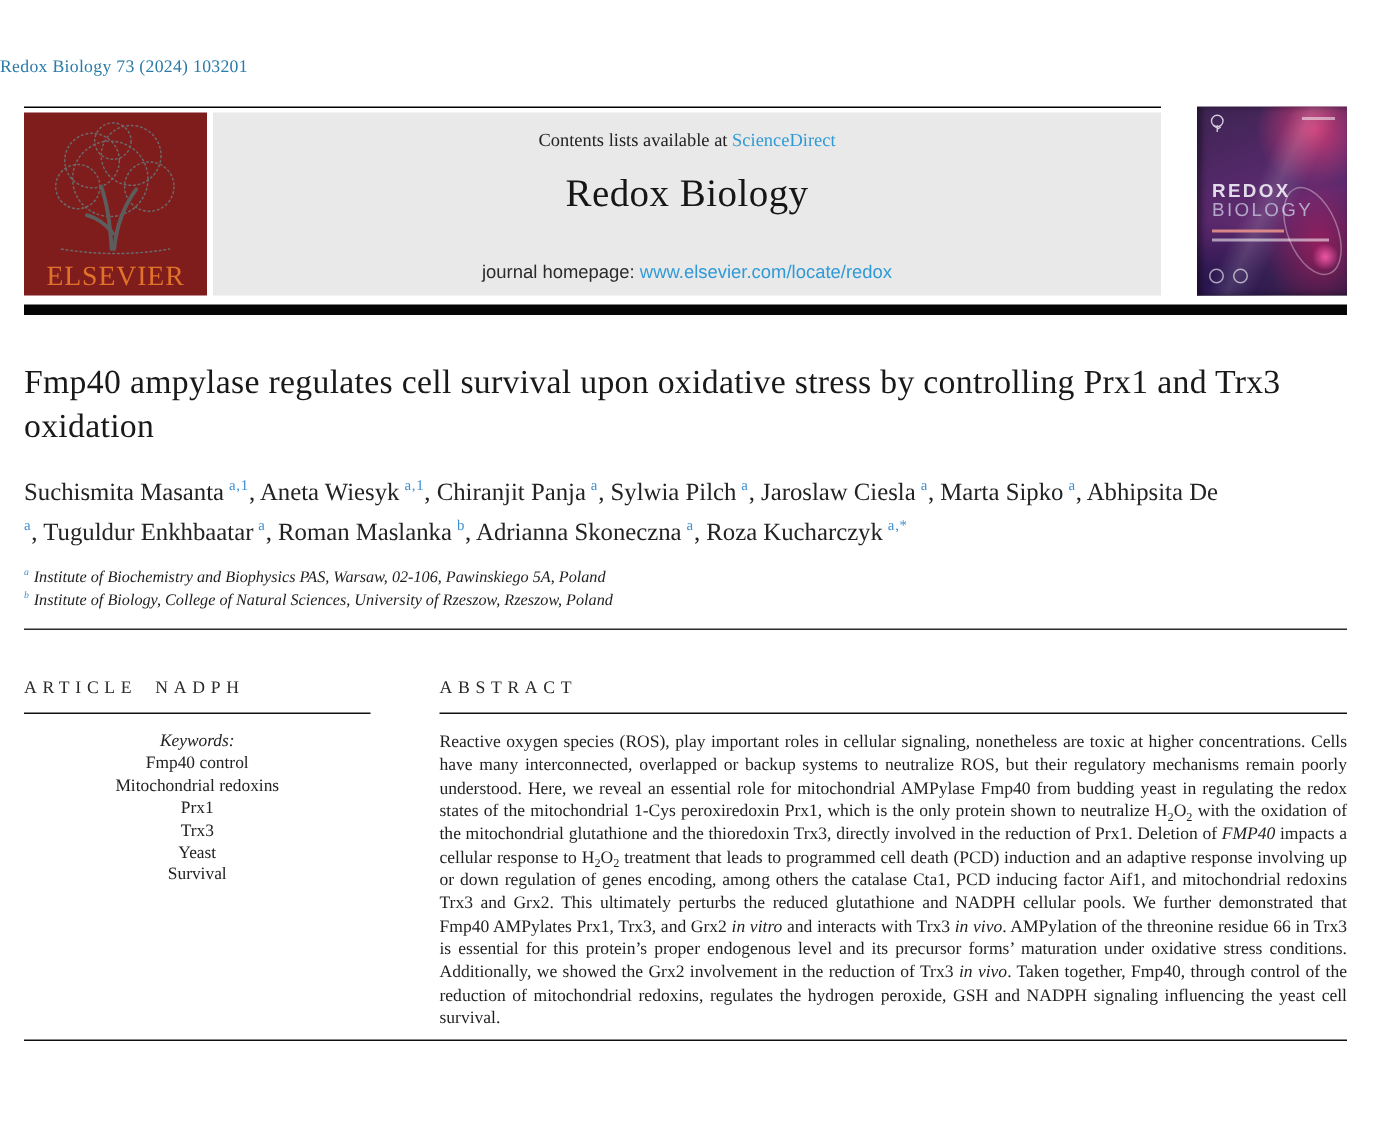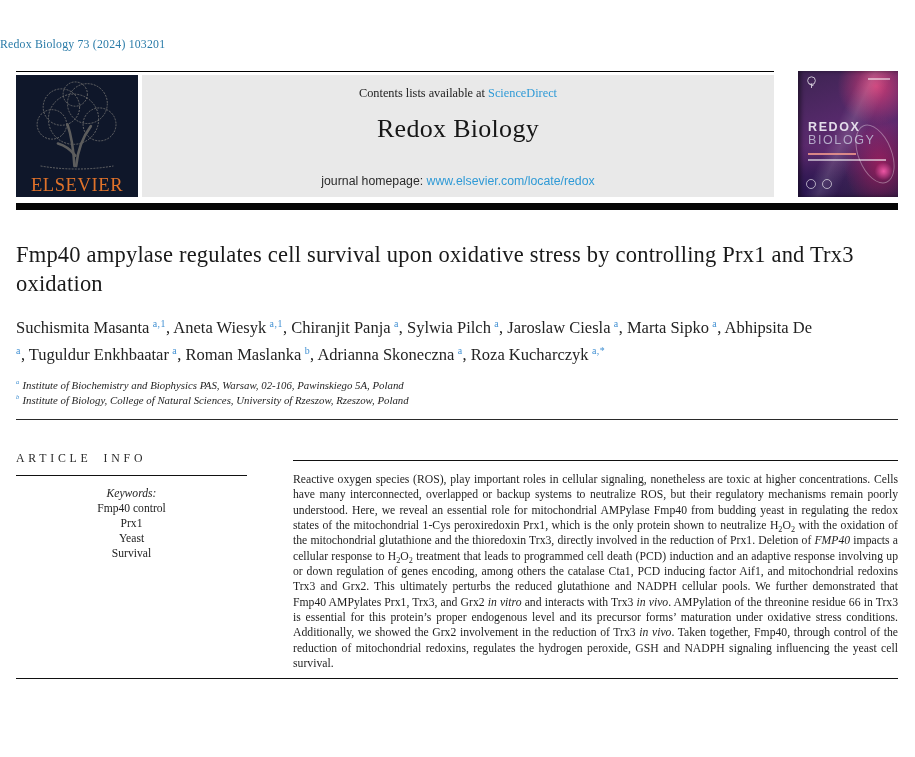--- a/index.html
+++ b/index.html
@@ -10,21 +10,21 @@
     -webkit-font-smoothing:antialiased;
   }
   .journal-ref {
     margin-top:37px; text-align:left;
     font-size:11.8px; color:#2a7ba8; letter-spacing:0.2px;
   }
   
   .masthead { margin:19px 17px 0 16px; display:flex; align-items:flex-start; }
   .mast-left { flex:1; border-top:1.6px solid #000; padding-top:3px; display:flex; gap:4px; }
   .logo-box {
-    width:122px; height:122px; background:#0f172a; display:flex; flex-direction:column;
+    width:122px; height:122px; background:#7f1d1d; display:flex; flex-direction:column;
     align-items:center; justify-content:flex-end; padding-bottom:2px;
   }
   .logo-box svg { display:block; }
   .elsevier-word {
     font-family:"Liberation Serif", serif; font-size:18.5px; color:#e0722a;
     letter-spacing:0.6px; line-height:20px;
   }
   .gray-box { flex:1; height:122px; background:#e9e9e9; text-align:center; position:relative; }
   .contents-line { padding-top:11px; font-size:12.3px; color:#222; }
   .link-blue { color:#2f9ad6; text-decoration:none; cursor:pointer; }
@@ -155,31 +155,34 @@
 
 <div class="affils">
     <div class="affil"><sup>a</sup> Institute of Biochemistry and Biophysics PAS, Warsaw, 02-106, Pawinskiego 5A, Poland</div>
     <div class="affil"><sup>b</sup> Institute of Biology, College of Natural Sciences, University of Rzeszow, Rzeszow, Poland</div>
   </div>
 
 <div class="full-rule"></div>
 
 <div class="cols">
   <div class="col-left">
-    <div class="sec-heading">ARTICLE INFO</div>
+    <div class="sec-heading">ARTICLE NADPH</div>
     <div class="sec-rule"></div>
     <div class="kw-block">
       <div class="kw-label">Keywords:</div>
       <div>
           <div>Fmp40 control</div>
+          <div>Mitochondrial redoxins</div>
           <div>Prx1</div>
+          <div>Trx3</div>
           <div>Yeast</div>
           <div>Survival</div>
         </div>
     </div>
   </div>
   <div class="col-right">
+    <div class="sec-heading">ABSTRACT</div>
     <div class="sec-rule"></div>
     <div class="abstract-text">Reactive oxygen species (ROS), play important roles in cellular signaling, nonetheless are toxic at higher concentrations. Cells have many interconnected, overlapped or backup systems to neutralize ROS, but their regulatory mechanisms remain poorly understood. Here, we reveal an essential role for mitochondrial AMPylase Fmp40 from budding yeast in regulating the redox states of the mitochondrial 1-Cys peroxiredoxin Prx1, which is the only protein shown to neutralize H<sub>2</sub>O<sub>2</sub> with the oxidation of the mitochondrial glutathione and the thioredoxin Trx3, directly involved in the reduction of Prx1. Deletion of <i>FMP40</i> impacts a cellular response to H<sub>2</sub>O<sub>2</sub> treatment that leads to programmed cell death (PCD) induction and an adaptive response involving up or down regulation of genes encoding, among others the catalase Cta1, PCD inducing factor Aif1, and mitochondrial redoxins Trx3 and Grx2. This ultimately perturbs the reduced glutathione and NADPH cellular pools. We further demonstrated that Fmp40 AMPylates Prx1, Trx3, and Grx2 <i>in vitro</i> and interacts with Trx3 <i>in vivo</i>. AMPylation of the threonine residue 66 in Trx3 is essential for this protein’s proper endogenous level and its precursor forms’ maturation under oxidative stress conditions. Additionally, we showed the Grx2 involvement in the reduction of Trx3 <i>in vivo</i>. Taken together, Fmp40, through control of the reduction of mitochondrial redoxins, regulates the hydrogen peroxide, GSH and NADPH signaling influencing the yeast cell survival.</div>
   </div>
 </div>
 
 <div class="bottom-rule"></div>
 
 </body></html>

